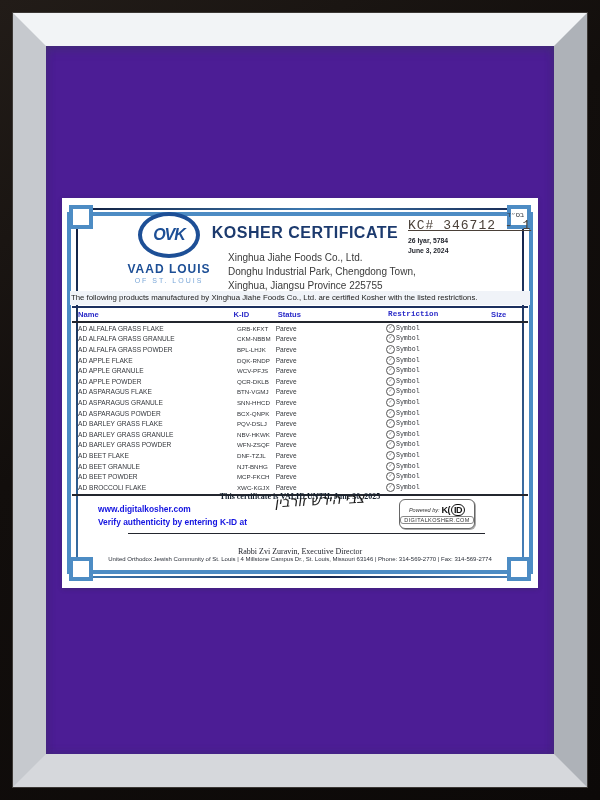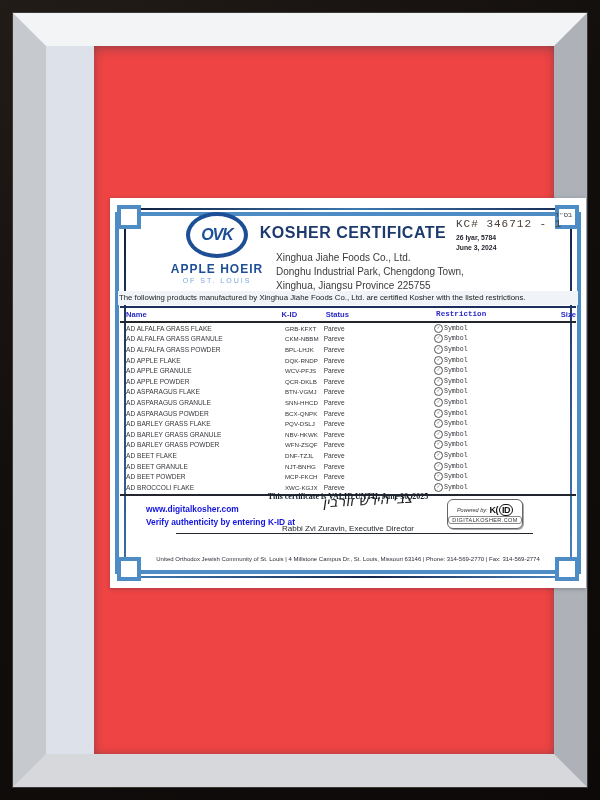--- a/index.html
+++ b/index.html
@@ -3,39 +3,39 @@
 <meta charset="utf-8">
 <style>
   html,body{margin:0;padding:0;background:#0c0a09;}
   .stage{position:relative;width:600px;height:800px;overflow:hidden;font-family:"Liberation Sans",sans-serif;}
   
   .frame{position:absolute;inset:0;background:linear-gradient(145deg,#221c18,#120e0c 40%,#0c0908);}
   
   .bezel{position:absolute;inset:13px;border:33px solid;
          border-color:#f2f4f6 #aeb2b8 #d6d8dc #c6c9ce;
          background:#dde2ea;box-shadow:0 0 0 1px #3c3835;}
-  .mat{position:absolute;inset:0;background:#ef4444;
+  .mat{position:absolute;inset:0;background:#4c1d95;
        box-shadow:inset 0 8px 12px -6px rgba(55,65,80,.45),
                   inset 0 -6px 10px -6px rgba(55,65,80,.3),
                   inset 6px 0 10px -6px rgba(55,65,80,.35),
-                  inset -6px 0 10px -6px rgba(55,65,80,.35);margin-left:48px;}
+                  inset -6px 0 10px -6px rgba(55,65,80,.35);}
   
   .cert{position:absolute;left:16px;top:152px;width:476px;height:390px;background:#ffffff;
         box-shadow:0 1px 4px rgba(40,50,70,.35);}
   
   .gk-light{position:absolute;left:5px;right:5px;top:14px;bottom:14px;border:4px solid #4d8cc4;pointer-events:none;}
   .gk-dark{position:absolute;left:14px;right:14px;top:10px;bottom:10px;border:2px solid;
            border-image:linear-gradient(120deg,#101c3c,#3c78b0 35%,#16254d 70%,#4a86c0) 1;pointer-events:none;}
   .gk-sq{position:absolute;width:16px;height:16px;border:4px solid #4d8cc4;background:#fff;pointer-events:none;}
   .gk-sq.tl{left:7px;top:7px;} .gk-sq.tr{right:7px;top:7px;}
   .gk-sq.bl{left:7px;bottom:7px;} .gk-sq.br{right:7px;bottom:7px;}
 
   .bsd{position:absolute;right:14px;top:13px;font-family:"DejaVu Sans",sans-serif;font-size:7px;color:#33383f;}
   .certnum{position:absolute;left:346px;top:18px;line-height:1.5;white-space:nowrap;}
-  .certnum .no{font-family:"Liberation Mono",monospace;font-size:11px;letter-spacing:1px;color:#4a4038;}
+  .certnum .no{font-family:"Liberation Mono",monospace;font-size:13px;letter-spacing:1px;color:#4a4038;text-decoration:underline;}
   .certnum .d{font-size:6.8px;font-weight:bold;color:#23262e;}
 
   .logo{position:absolute;left:42px;top:14px;width:130px;text-align:center;}
   .logo .oval{width:54px;height:38px;margin:0 auto;border:4px solid #1d4f96;border-radius:50%;
               display:flex;align-items:center;justify-content:center;}
   .logo .oval span{font-style:italic;font-weight:bold;font-size:16px;letter-spacing:-1px;color:#1d4f96;}
   .logo .name{margin-top:4px;font-size:12px;font-weight:bold;letter-spacing:1px;color:#1d4f96;white-space:nowrap;}
   .logo .sub{margin-top:1px;font-size:7px;letter-spacing:2px;color:#7aa7d8;white-space:nowrap;}
 
   .title{position:absolute;left:110px;right:100px;top:26px;text-align:center;
@@ -47,21 +47,21 @@
              background:#f0f3f8;padding:2px 2px 3px 1px;white-space:nowrap;}
 
   .ptable{position:absolute;left:10px;right:10px;top:108px;}
   .thead{display:flex;border-top:2px solid #1b2f5e;border-bottom:2px solid #23262e;
          padding:2px 0;font-size:7.6px;font-weight:bold;color:#2a2ac8;gap:8px;}
   .cell{white-space:nowrap;overflow:hidden;}
   .c-name{width:160px;padding-left:6px;}
   .c-kid{width:37px;}
   .c-status{width:111px;padding-left:2px;}
   .c-restr{width:103px;font-family:Liberation Mono, monospace;}
-  .c-size{width:40px;text-align:right;}
+  .c-size{width:40px;text-align:left;}
   .trow{display:flex;align-items:center;height:10.6px;font-size:6.6px;color:#33363b;}
   .trow .c-kid{font-size:6.2px;}
   .tbody{border-bottom:2px solid #23262e;padding-bottom:1px;}
   .rsym{display:inline-block;width:7px;height:7px;border:1px solid #555;border-radius:50%;
         font-size:5px;line-height:6px;text-align:center;color:#444;margin-right:1px;vertical-align:middle;}
 
   .valid{position:absolute;left:0;right:0;top:294px;text-align:center;
          font-family:"Liberation Serif",serif;font-weight:bold;font-size:8px;color:#15202e;}
 
   .verify{position:absolute;left:36px;top:305px;font-size:8.4px;font-weight:bold;color:#1414e0;line-height:1.55;}
@@ -74,22 +74,22 @@
          border:1.5px solid #666;border-radius:6px;box-shadow:1px 1px 0 #aaa;
          display:flex;flex-direction:column;align-items:center;justify-content:center;}
   .badge .row1{display:flex;align-items:center;gap:2px;}
   .badge .pwr{font-style:italic;font-size:5.5px;color:#333;}
   .badge .kid{font-weight:800;font-size:9px;color:#111;letter-spacing:-.5px;}
   .badge .kid .id{border:1.2px solid #111;border-radius:7px;padding:0 2px;margin-left:1px;}
   .badge .site{margin-top:1px;border:1px solid #888;border-radius:3px;padding:0 3px;
                font-size:5.5px;letter-spacing:.4px;color:#333;}
 
   .sigline{position:absolute;left:66px;right:53px;top:335px;border-top:1.5px solid #23262e;}
-  .signer{position:absolute;left:0;right:0;top:326px;text-align:center;
-          font-family:Liberation Sans, sans-serif;font-size:8px;color:#23262e;}
+  .signer{position:absolute;left:0;right:0;top:349px;text-align:center;
+          font-family:Liberation Serif, serif;font-size:8px;color:#23262e;}
 
   .cfooter{position:absolute;left:0;right:0;top:358px;text-align:center;font-size:6px;color:#2a2f38;white-space:nowrap;}
 </style>
 </head>
 <body>
 
 <div class="stage">
   <div class="frame">
     <div class="bezel">
       <div class="mat">
@@ -107,21 +107,21 @@
           <div class="certnum">
             <div class="no">KC# 346712 - 1</div>
             <div class="d">26 Iyar, 5784</div>
             <div class="d">June 3, 2024</div>
           </div>
 
           <div class="logo">
             <div class="oval">
               <span>OVK</span>
             </div>
-            <div class="name">APPLE HOEIR</div>
+            <div class="name">VAAD LOUIS</div>
             <div class="sub">OF ST. LOUIS</div>
           </div>
 
           <div class="title">KOSHER CERTIFICATE</div>
 
           <div class="company">
             <div>Xinghua Jiahe Foods Co., Ltd.</div>
             <div>Donghu Industrial Park, Chengdong Town,</div>
             <div>Xinghua, Jiangsu Province 225755</div>
             <div>BARLEY</div>

